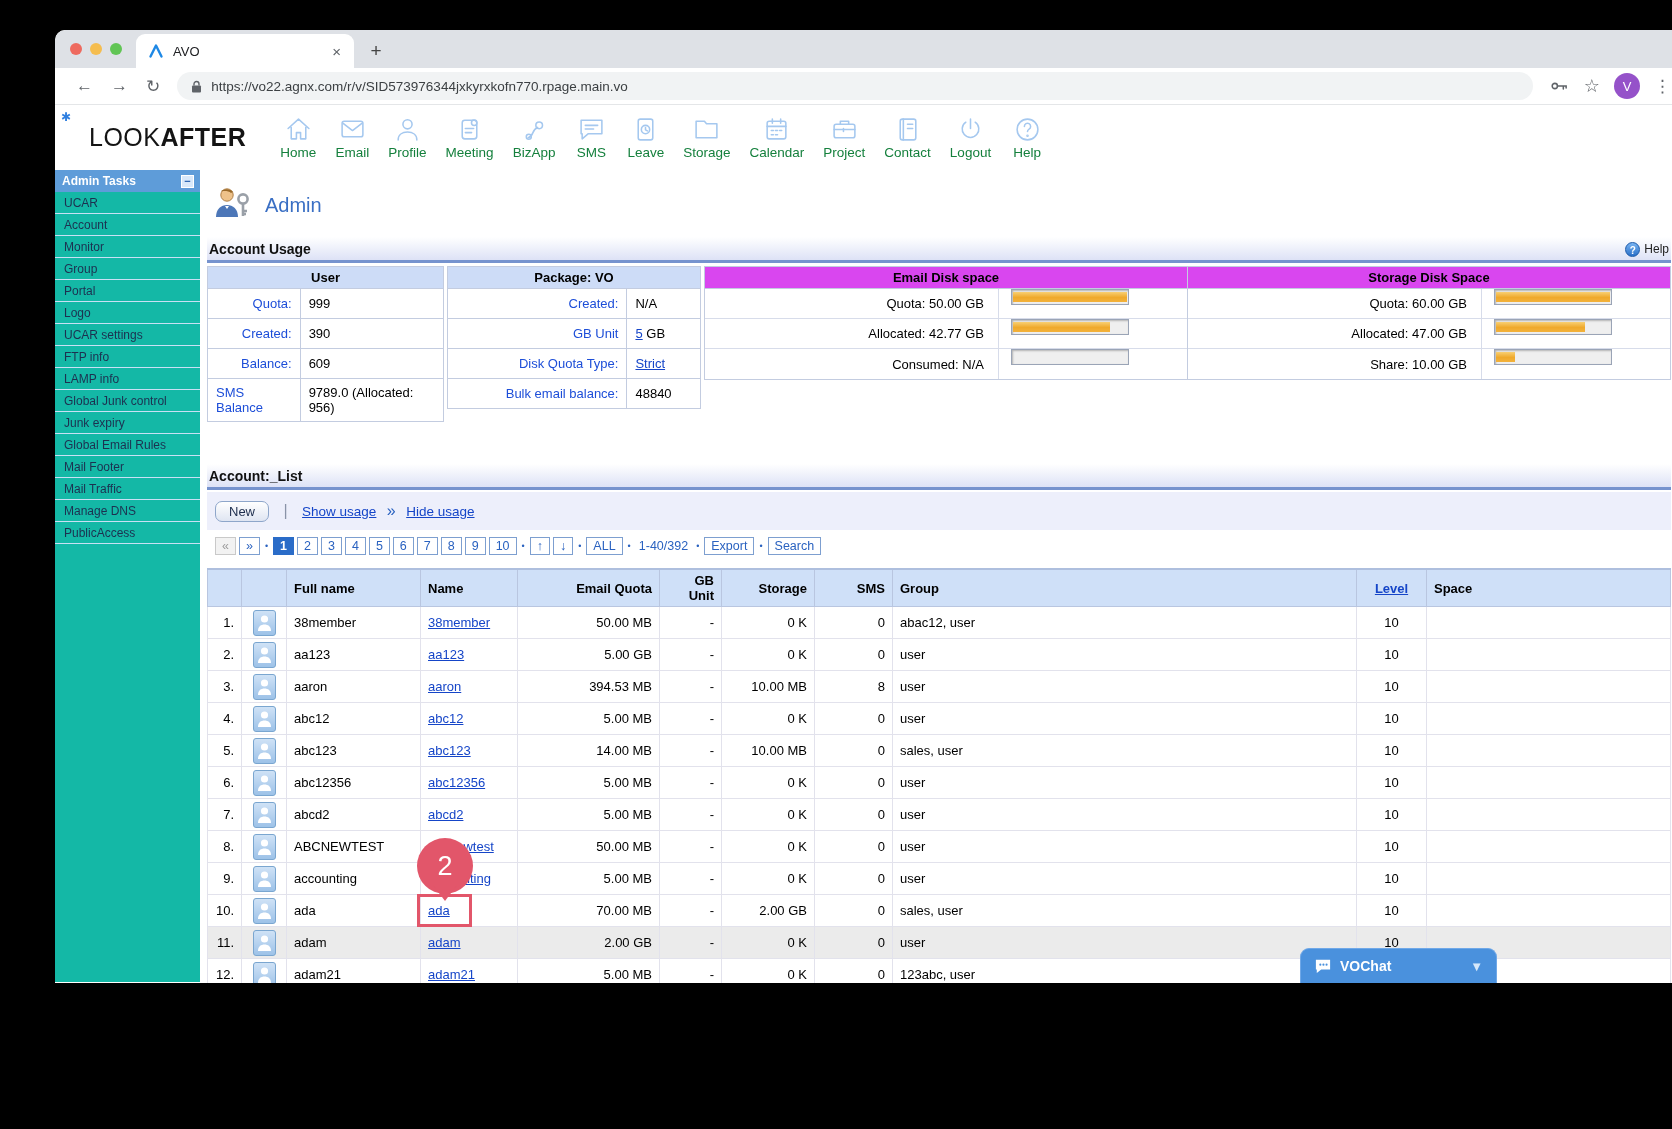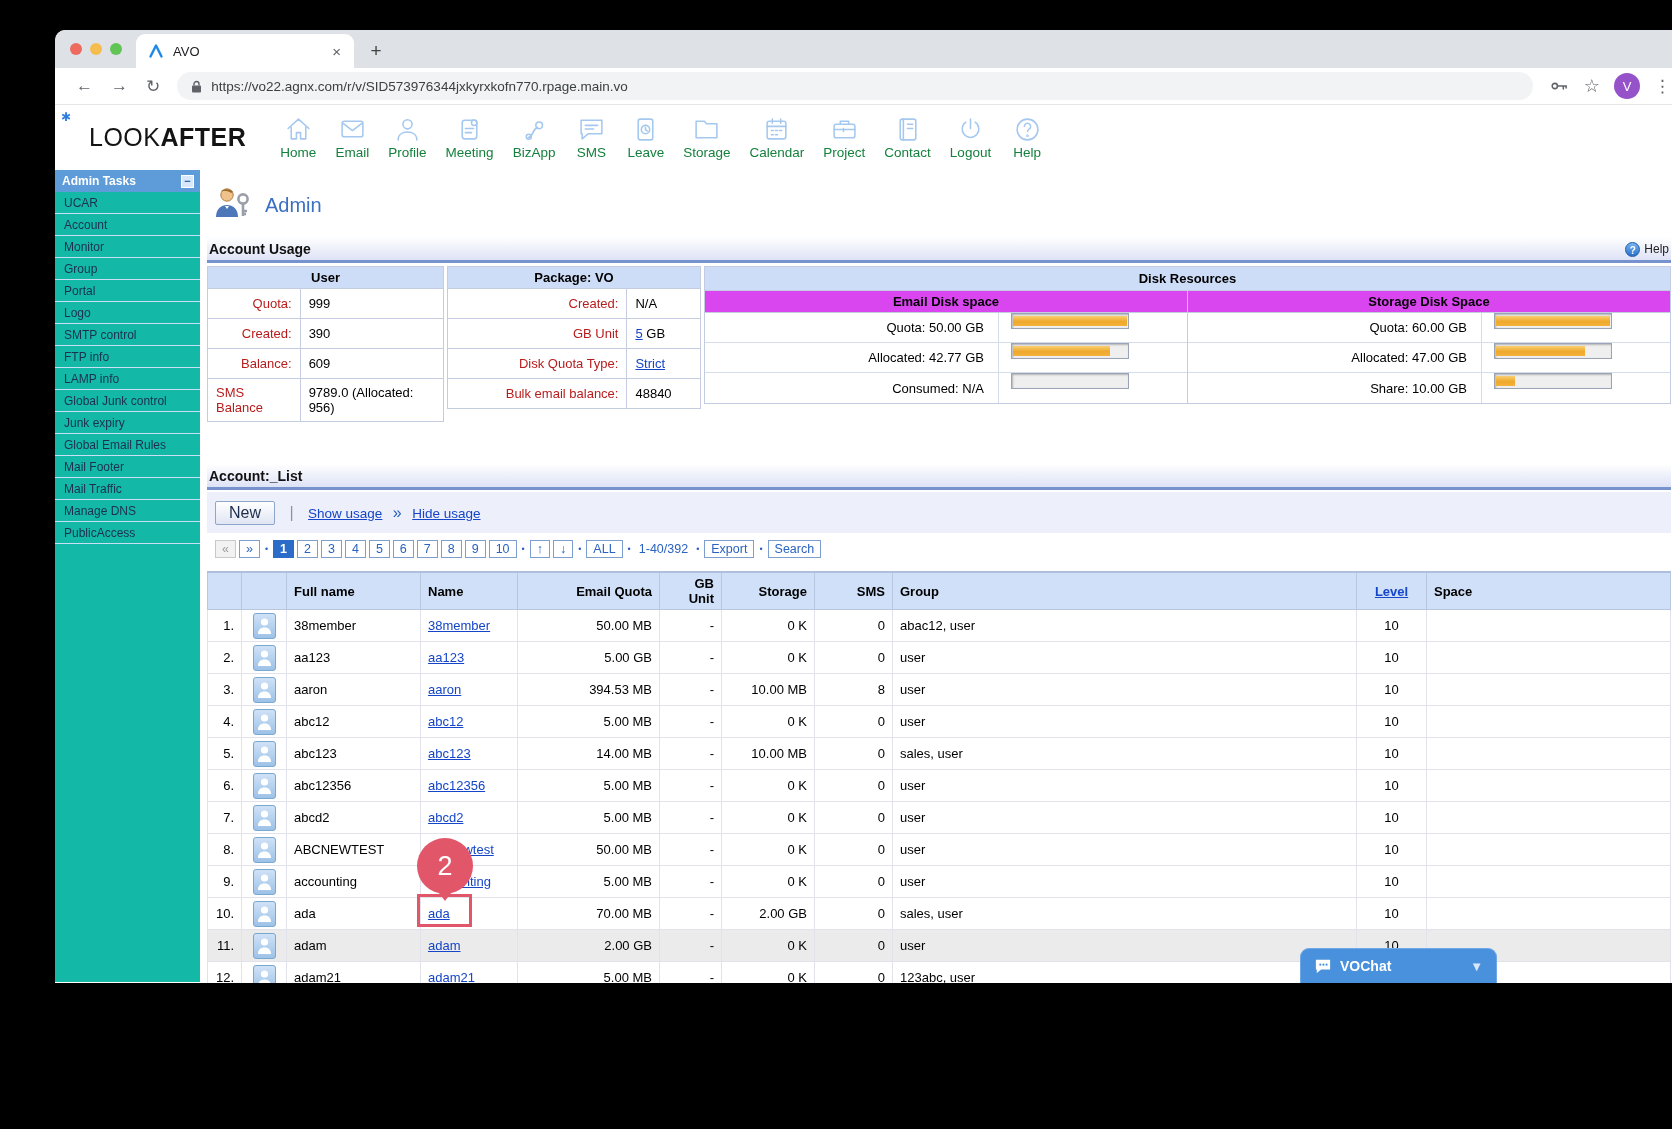--- a/index.html
+++ b/index.html
@@ -52,41 +52,41 @@
 
   .sec-bar { margin-top:13px; background:linear-gradient(#ffffff, #dde2f6); border-bottom:3px solid #7693ce; font-weight:bold; font-size:14px; color:#111; padding:4px 2px 3px 2px; display:flex; align-items:center; }
   .sec-bar .hr { margin-left:auto; display:flex; align-items:center; font-weight:normal; font-size:12px; color:#222; gap:4px; }
   .qicon { width:15px; height:15px; border-radius:50%; background:linear-gradient(#79b4f2,#2a70c8); color:#fff; font-size:10px; font-weight:bold; text-align:center; line-height:15px; border:1px solid #1d5aa8; }
 
   
   .tables-row { display:flex; gap:3px; margin-top:3px; align-items:flex-start; }
   table.utbl { border-collapse:collapse; font-size:13px; }
   table.utbl td { border:1px solid #c3cce0; background:#fff; padding:6px 8px; height:30px; }
   table.utbl td.hd { background:#cddcf7; font-weight:bold; text-align:center; height:22px; padding:3px; }
-  td.lab { text-align:right; color:#b91c1c; }
+  td.lab { text-align:right; color:#1d4ed8; }
   td.lab.left { text-align:left; }
   td.val { text-align:left; }
   a.lnk { color:#1545c8; text-decoration:underline; cursor:pointer; }
 
   .disk-wrap { flex:1; border:1px solid #c3cce0; font-size:13px; }
   .disk-title { background:#cddcf7; font-weight:bold; text-align:center; padding:4px; border-bottom:1px solid #c3cce0; }
   .disk-groups { display:flex; }
   .disk-group { flex:1; border-right:1px solid #c3cce0; }
   .disk-group:last-child { border-right:none; }
   .disk-sub { background:#d946ef; font-weight:bold; text-align:center; padding:3px; border-bottom:1px solid #c3cce0; }
   .disk-row { display:flex; align-items:flex-start; border-bottom:1px solid #d7dcea; height:30px; }
   .disk-row:last-child { border-bottom:none; }
   .disk-lab { flex:1; text-align:right; padding-right:14px; border-right:1px solid #d7dcea; height:100%; display:flex; align-items:center; justify-content:flex-end; }
   .disk-barcell { width:188px; display:flex; align-items:center; padding-left:12px; }
   .bar { width:118px; height:16px; background:#efefef; border:1px solid #9aa4b6; box-shadow:inset 1px 1px 2px rgba(0,0,0,.25); display:flex; align-items:center; padding:0 1px; }
   .bar .fill { height:10px; background:linear-gradient(#f8cf72,#efa92c 55%,#f3b23c); }
 
   
   .lav { background:#edeffb; margin-top:2px; padding:9px 8px 8px 8px; }
-  .btn { display:inline-block; background:linear-gradient(#ffffff,#dfe5f2); border:1px solid #8ea6ca; font-size:16px; padding:2px 13px; color:#1c2c4c; border-radius:2px; cursor:pointer; }
+  .btn { display:inline-block; background:linear-gradient(#ffffff,#dfe5f2); border:1px solid #8ea6ca; font-size:13px; padding:2px 13px; color:#1c2c4c; border-radius:7px; cursor:pointer; }
   .tool-sep { color:#8a93a8; margin:0 10px; }
   .raquo { color:#2a62c0; margin:0 6px; }
   .pager { background:#fff; padding:7px 8px 6px 8px; display:flex; align-items:center; gap:3px; font-size:12.5px; }
   .pg { min-width:18px; padding:1px 6px; border:1px solid #7d9fd0; color:#2a62c0; background:#fff; text-align:center; cursor:pointer; }
   .pg.active { background:#2a6cc8; border-color:#2a6cc8; color:#fff; font-weight:bold; }
   .pg.dis { background:#f2f2f2; border-color:#c9c9c9; color:#9a9a9a; }
   .pdot { color:#2a62c0; font-size:9px; margin:0 2px; }
   .prange { color:#2a62c0; margin:0 3px; }
 
   
@@ -297,21 +297,21 @@
           <span>Admin Tasks</span>
           <span class="minus">−</span>
         </div>
         <div id="side-items">
             <div class="side-item">UCAR</div>
             <div class="side-item">Account</div>
             <div class="side-item">Monitor</div>
             <div class="side-item">Group</div>
             <div class="side-item">Portal</div>
             <div class="side-item">Logo</div>
-            <div class="side-item">SMTP control</div>
+            <div class="side-item">UCAR settings</div>
             <div class="side-item">FTP info</div>
             <div class="side-item">LAMP info</div>
             <div class="side-item">Global Junk control</div>
             <div class="side-item">Junk expiry</div>
             <div class="side-item">Global Email Rules</div>
             <div class="side-item">Mail Footer</div>
             <div class="side-item">Mail Traffic</div>
             <div class="side-item">Manage DNS</div>
             <div class="side-item">PublicAccess</div>
           </div>
@@ -384,21 +384,20 @@
                   <td class="val"><a class="lnk">Strict</a></td>
                 </tr>
                 <tr>
                   <td class="lab">Bulk email balance:</td>
                   <td class="val">48840</td>
                 </tr>
               </tbody>
           </table>
 
           <div class="disk-wrap">
-            <div class="disk-title">Disk Resources</div>
             <div class="disk-groups" id="disk-groups">
                 <div class="disk-group">
                   <div class="disk-sub">Email Disk space</div>
                   <div class="disk-row">
                     <div class="disk-lab">Quota: 50.00 GB</div>
                     <div class="disk-barcell">
                       <div class="bar">
                         <div class="fill" style="width: 100%;"></div>
                       </div>
                     </div>

